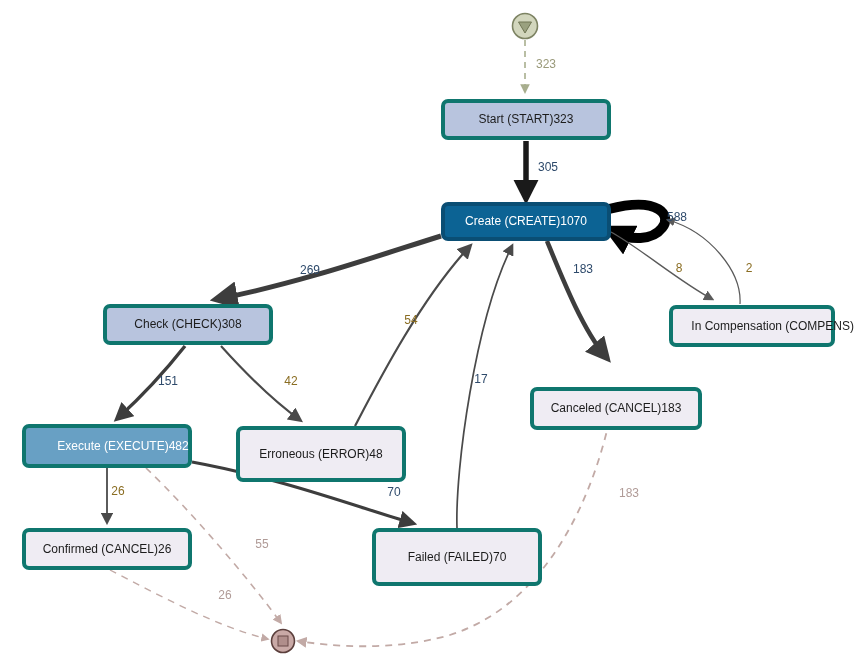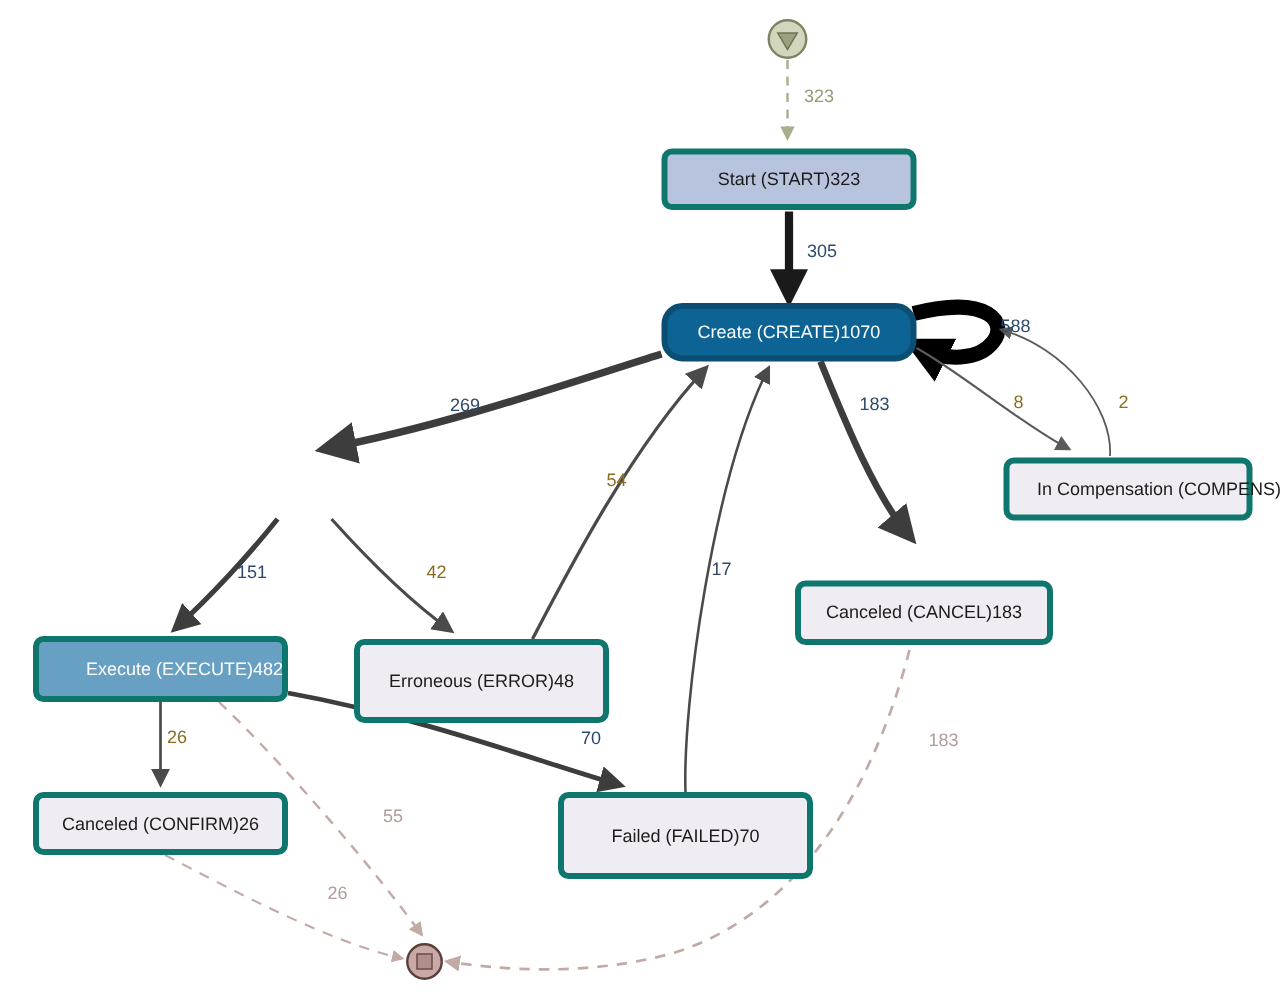--- a/index.html
+++ b/index.html
@@ -120,25 +120,29 @@
   <svg style="position:absolute;left:270px;top:628px;width:26px;height:26px;">
     <circle cx="13" cy="13" r="11.5" fill="#c9a9a6" stroke="#5b3f3c" stroke-width="1.6"></circle>
     <rect x="8" y="8" width="10" height="10" fill="#b08e8b" stroke="#6b4b48" stroke-width="1"></rect>
   </svg>
 
   <div class="node-box" style="left:441px;top:99px;width:170px;height:41px;background:#b8c4de;color:#1c1c1c;">
     <div class="n-label">Start (START)</div>
     <div class="n-count">323</div>
   </div>
 
-  <div class="node-box" style="left:441px;top:202px;width:170px;height:39px;background:#0c6394;color:#ffffff;border-color:#0a4e74;border-radius:14px;">
+  <div class="node-box" style="left:441px;top:202px;width:170px;height:39px;background:#0c6394;color:#ffffff;border-color:#0a4e74;">
     <div class="n-label">Create (CREATE)</div>
     <div class="n-count">1070</div>
   </div>
 
+  <div class="node-box" style="left:103px;top:304px;width:170px;height:41px;background:#b8c4de;color:#1c1c1c;">
+    <div class="n-label">Check (CHECK)</div>
+    <div class="n-count">308</div>
+  </div>
 
   <div class="node-box" style="left:669px;top:305px;width:166px;height:42px;background:#efecf3;color:#1c1c1c;padding-left:48px;">
     <div class="n-label">In Compensation (COMPENS)</div>
     <div class="n-count">8</div>
   </div>
 
   <div class="node-box" style="left:530px;top:364px;width:172px;height:43px;background:#efecf3;color:#1c1c1c;margin-top:23px;">
     <div class="n-label">Canceled (CANCEL)</div>
     <div class="n-count">183</div>
   </div>
@@ -147,21 +151,21 @@
     <div class="n-label">Execute (EXECUTE)</div>
     <div class="n-count">482</div>
   </div>
 
   <div class="node-box" style="left:236px;top:426px;width:170px;height:56px;background:#efecf3;color:#1c1c1c;">
     <div class="n-label">Erroneous (ERROR)</div>
     <div class="n-count">48</div>
   </div>
 
   <div class="node-box" style="left:22px;top:528px;width:170px;height:42px;background:#efecf3;color:#1c1c1c;">
-    <div class="n-label">Canceled (CONFIRM)</div>
+    <div class="n-label">Confirmed (CANCEL)</div>
     <div class="n-count">26</div>
   </div>
 
   <div class="node-box" style="left:372px;top:528px;width:170px;height:58px;background:#efecf3;color:#1c1c1c;">
     <div class="n-label">Failed (FAILED)</div>
     <div class="n-count">70</div>
   </div>
 
   <div class="edge-label" style="left:546px;top:64px;color:#9a9a7a;">323</div>
   <div class="edge-label" style="left:548px;top:167px;color:#2e4a6b;">305</div>

